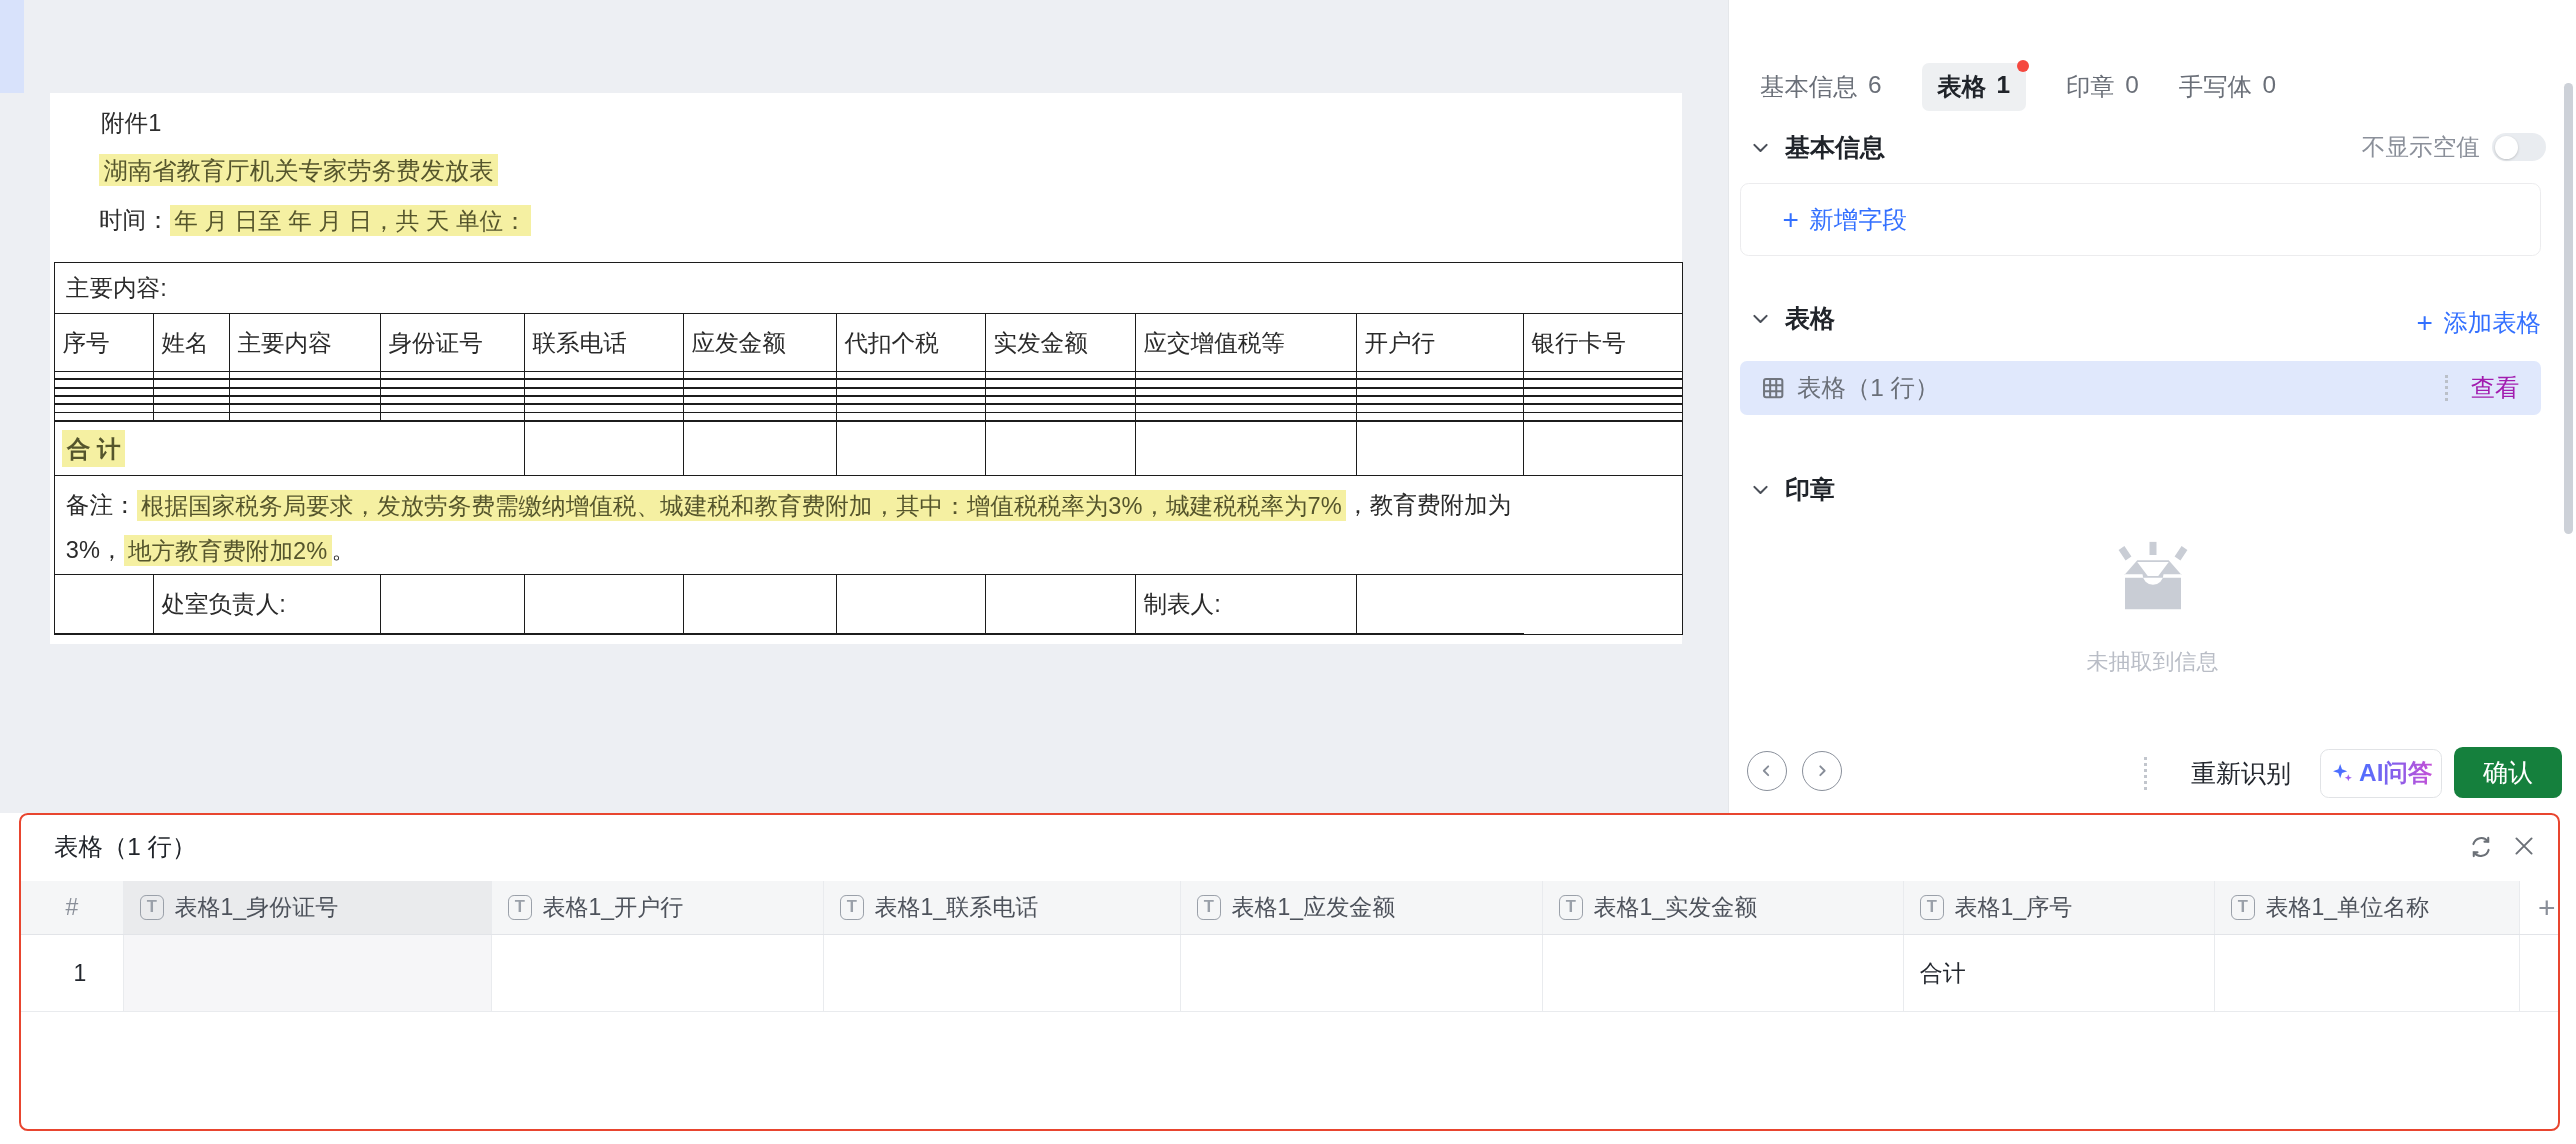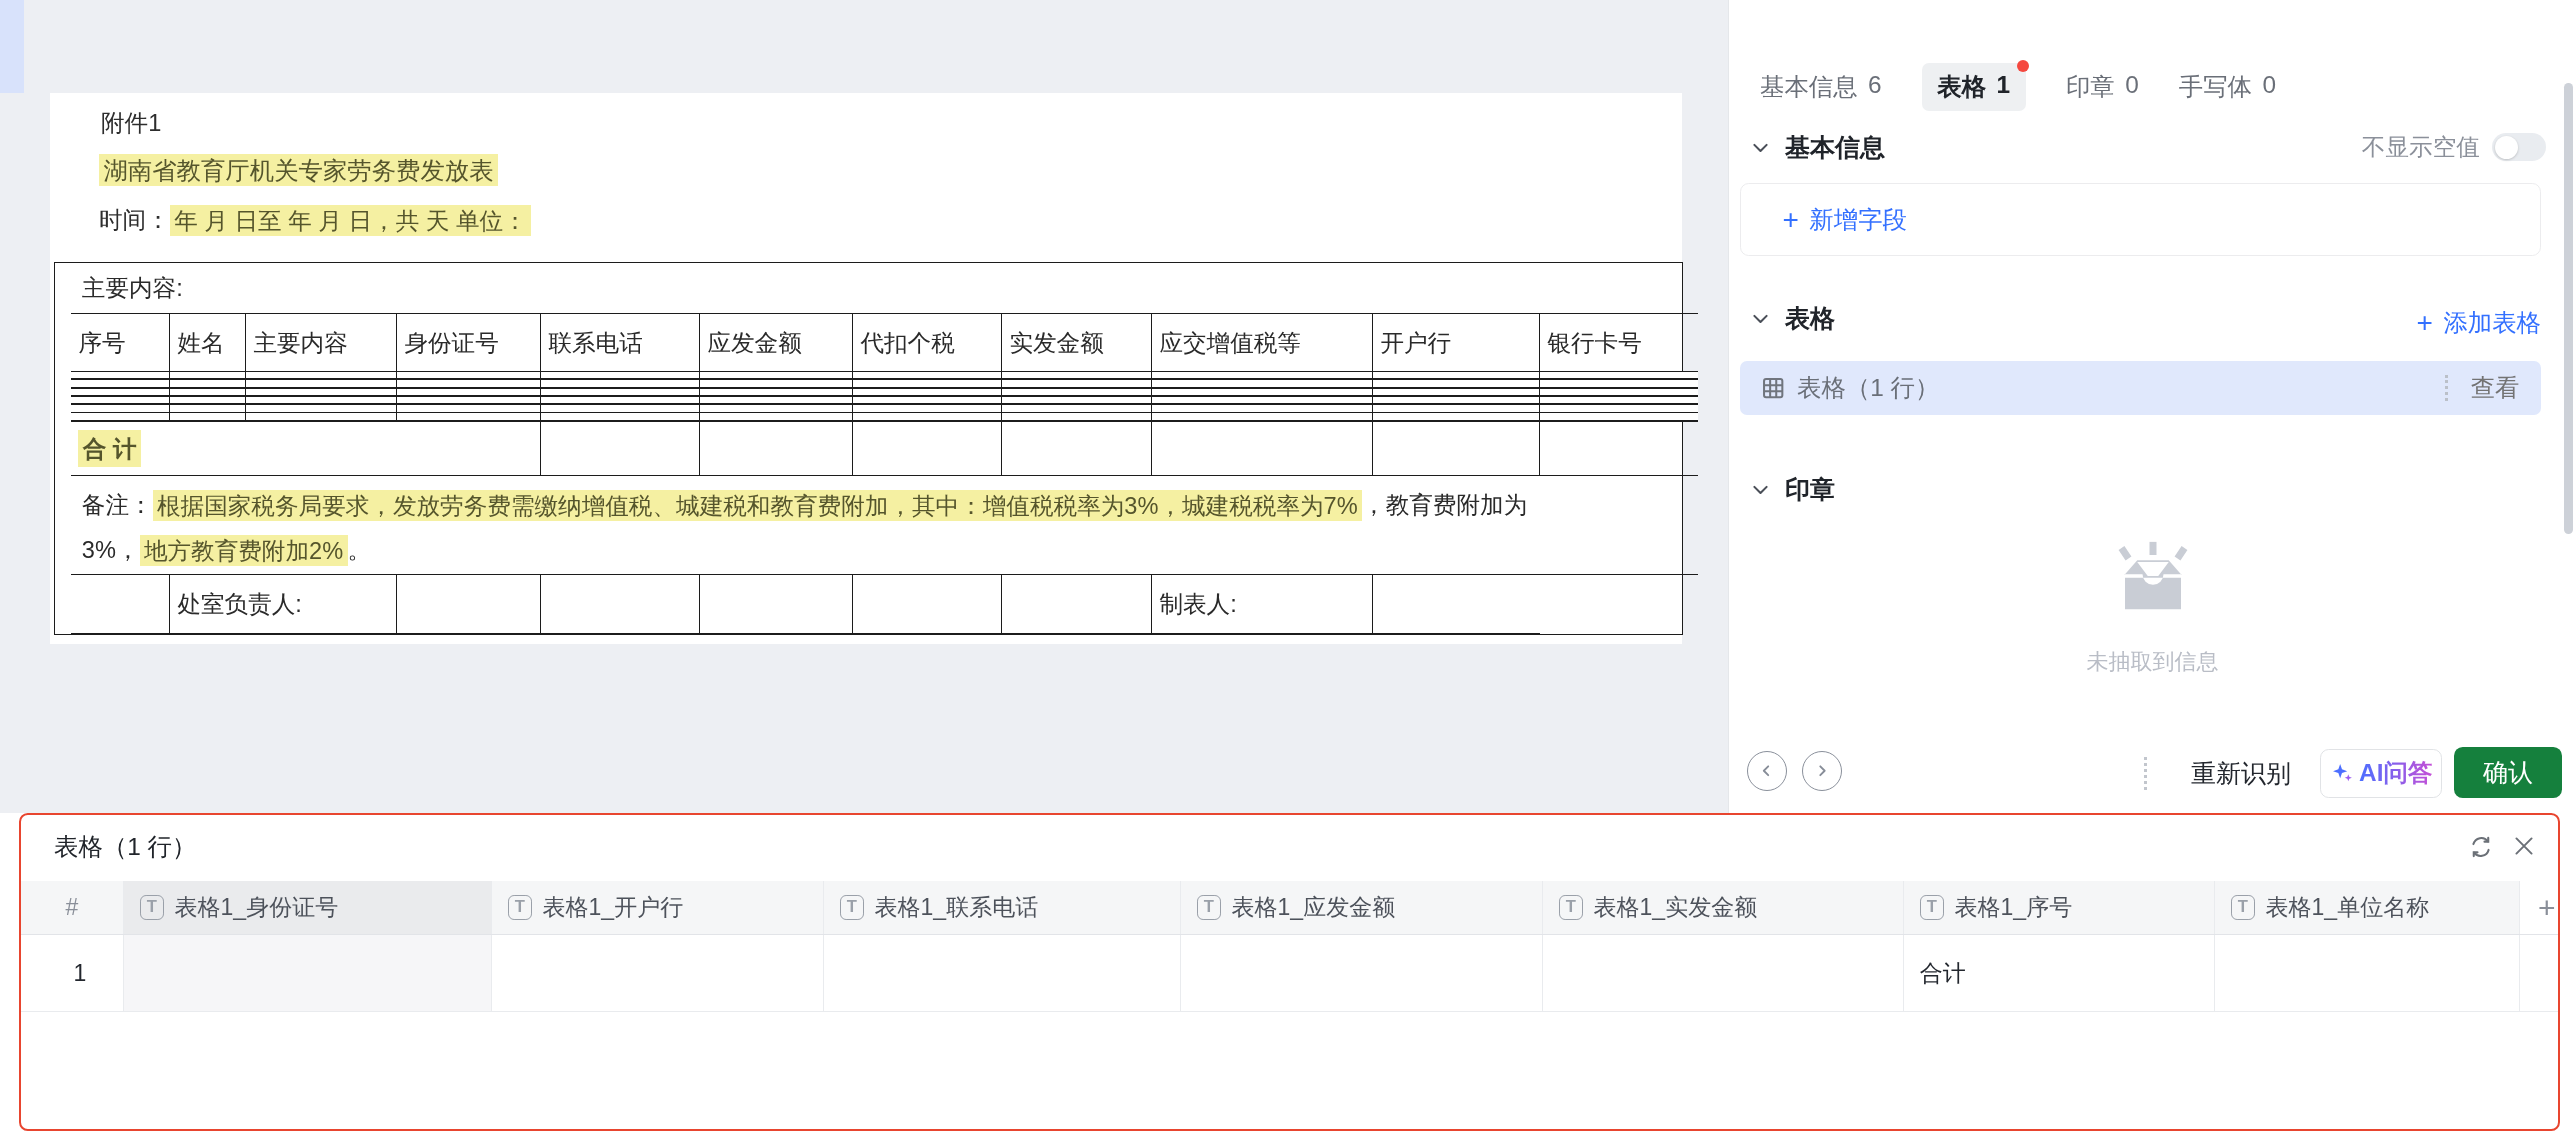--- a/index.html
+++ b/index.html
@@ -11,21 +11,21 @@
   .corner-strip { position:absolute; left:0; top:0; width:24.4px; height:93px; background:#D8E2FB; }
   .page { position:absolute; left:50px; top:93px; width:1632px; height:551px; background:#fff; }
   .doc-text { font-size:23.6px; color:#2d2d2d; }
   .att { margin:14px 0 0 51px; }
   .title-line { margin:15.7px 0 0 49px; font-size:24.4px; }
   .time-line { margin:17.5px 0 0 49px; }
   .hl { background:#F5F0A2; color:#55552C; padding:2.6px 4.4px; }
 
   .doctable { display:grid; margin:26px 0 0 3.5px; width:1629px;
     grid-template-columns:99px 76px 151px 144px 159px 153px 149px 150px 221px 167px 158px;
-    border:1.7px solid #1c1c1c; font-size:23.6px; color:#2a2a2a;padding-left:16px; }
+    border:1.7px solid #1c1c1c; font-size:23.6px; color:#2a2a2a; }
   .dc { border-right:0.9px solid #1c1c1c; border-bottom:0.9px solid #1c1c1c; display:flex; align-items:center; padding-left:7.9px; }
   .dc.rowend { border-right:none; }
   .dr-main { grid-column:1 / -1; height:51px; border-bottom:0.9px solid #1c1c1c; display:flex; align-items:center; padding-left:11.3px; }
   .dh { height:58px; }
   .thinband { grid-column:1 / -1; height:50px; border-bottom:0.9px solid #1c1c1c; display:grid;
     grid-template-columns:99px 76px 151px 144px 159px 153px 149px 150px 221px 167px 158px;
     background:repeating-linear-gradient(to bottom,#fff 0 6.5px,#1c1c1c 6.5px 8.3px); }
   .thinband > div { border-right:0.9px solid #1c1c1c; }
   .thinband > div:last-child { border-right:none; }
   .sum-first { grid-column:1 / span 4; height:54px; font-weight:bold; }
@@ -47,21 +47,21 @@
   .knob { position:absolute; left:2.6px; top:2.6px; width:23px; height:23px; border-radius:50%; background:#fff; box-shadow:0 0.9px 2.6px rgba(0,0,0,.2); }
   .field-card { position:absolute; left:10.5px; top:183px; width:801px; height:73px; border:0.9px solid #ECECEE; border-radius:8.7px; }
   .blue-link { color:#3370FF; font-size:24.4px; display:flex; align-items:center; gap:10.5px; }
   .plus-glyph { font-size:28px; line-height:1; color:#3370FF; }
   .card-link { position:absolute; left:42px; top:50%; transform:translateY(-50%); }
   .add-table { position:absolute; top:307px; right:35px; }
   .table-row-item { position:absolute; left:10.5px; top:361px; width:801px; height:54px; background:#E0E8FC; border-radius:7px; display:flex; align-items:center; padding:0 21px; }
   .table-row-item .lbl { font-size:24.4px; color:#6A6F78; margin-left:12.2px; }
   .spacer { flex:1; }
   .dotcol { width:0; height:26px; border-left:3.5px dotted #BBC0C9; margin-right:23px; }
-  .view-link { color:#737373; font-size:24.4px; }
+  .view-link { color:#a21caf; font-size:24.4px; }
   .empty-icon { position:absolute; left:calc(50% - 42px); top:534px; }
   .empty-text { position:absolute; top:647px; left:0; width:100%; text-align:center; font-size:22px; color:#B9BDC6; }
   .pane-toolbar { position:absolute; left:0; top:746px; width:100%; height:56px; }
   .navcircle { position:absolute; top:5.2px; width:40px; height:40px; border:1.7px solid #8A909B; border-radius:50%; display:flex; align-items:center; justify-content:center; }
   .navcircle.prev { left:17.5px; } .navcircle.next { left:73px; }
   .tb-dots { position:absolute; left:415px; top:11.3px; height:33px; width:0; border-left:3.5px dotted #C2C6CD; }
   .reident { position:absolute; left:462px; top:10.5px; font-size:25px; color:#23272E; }
   .ai-btn { position:absolute; right:134px; top:2.6px; width:122px; height:49px; border:0.9px solid #E1E3E6; border-radius:8.7px; background:#fff; display:flex; align-items:center; justify-content:center; gap:5px; }
   .ai-btn .ai-text { font-size:24.4px; font-weight:bold; background:linear-gradient(90deg,#4C6FFF,#C44FD6); -webkit-background-clip:text; background-clip:text; color:transparent; }
   .confirm-btn { position:absolute; right:14px; top:0.9px; width:108px; height:51px; background:#15803d; border-radius:8.7px; color:#fff; font-size:25px; display:flex; align-items:center; justify-content:center; }

